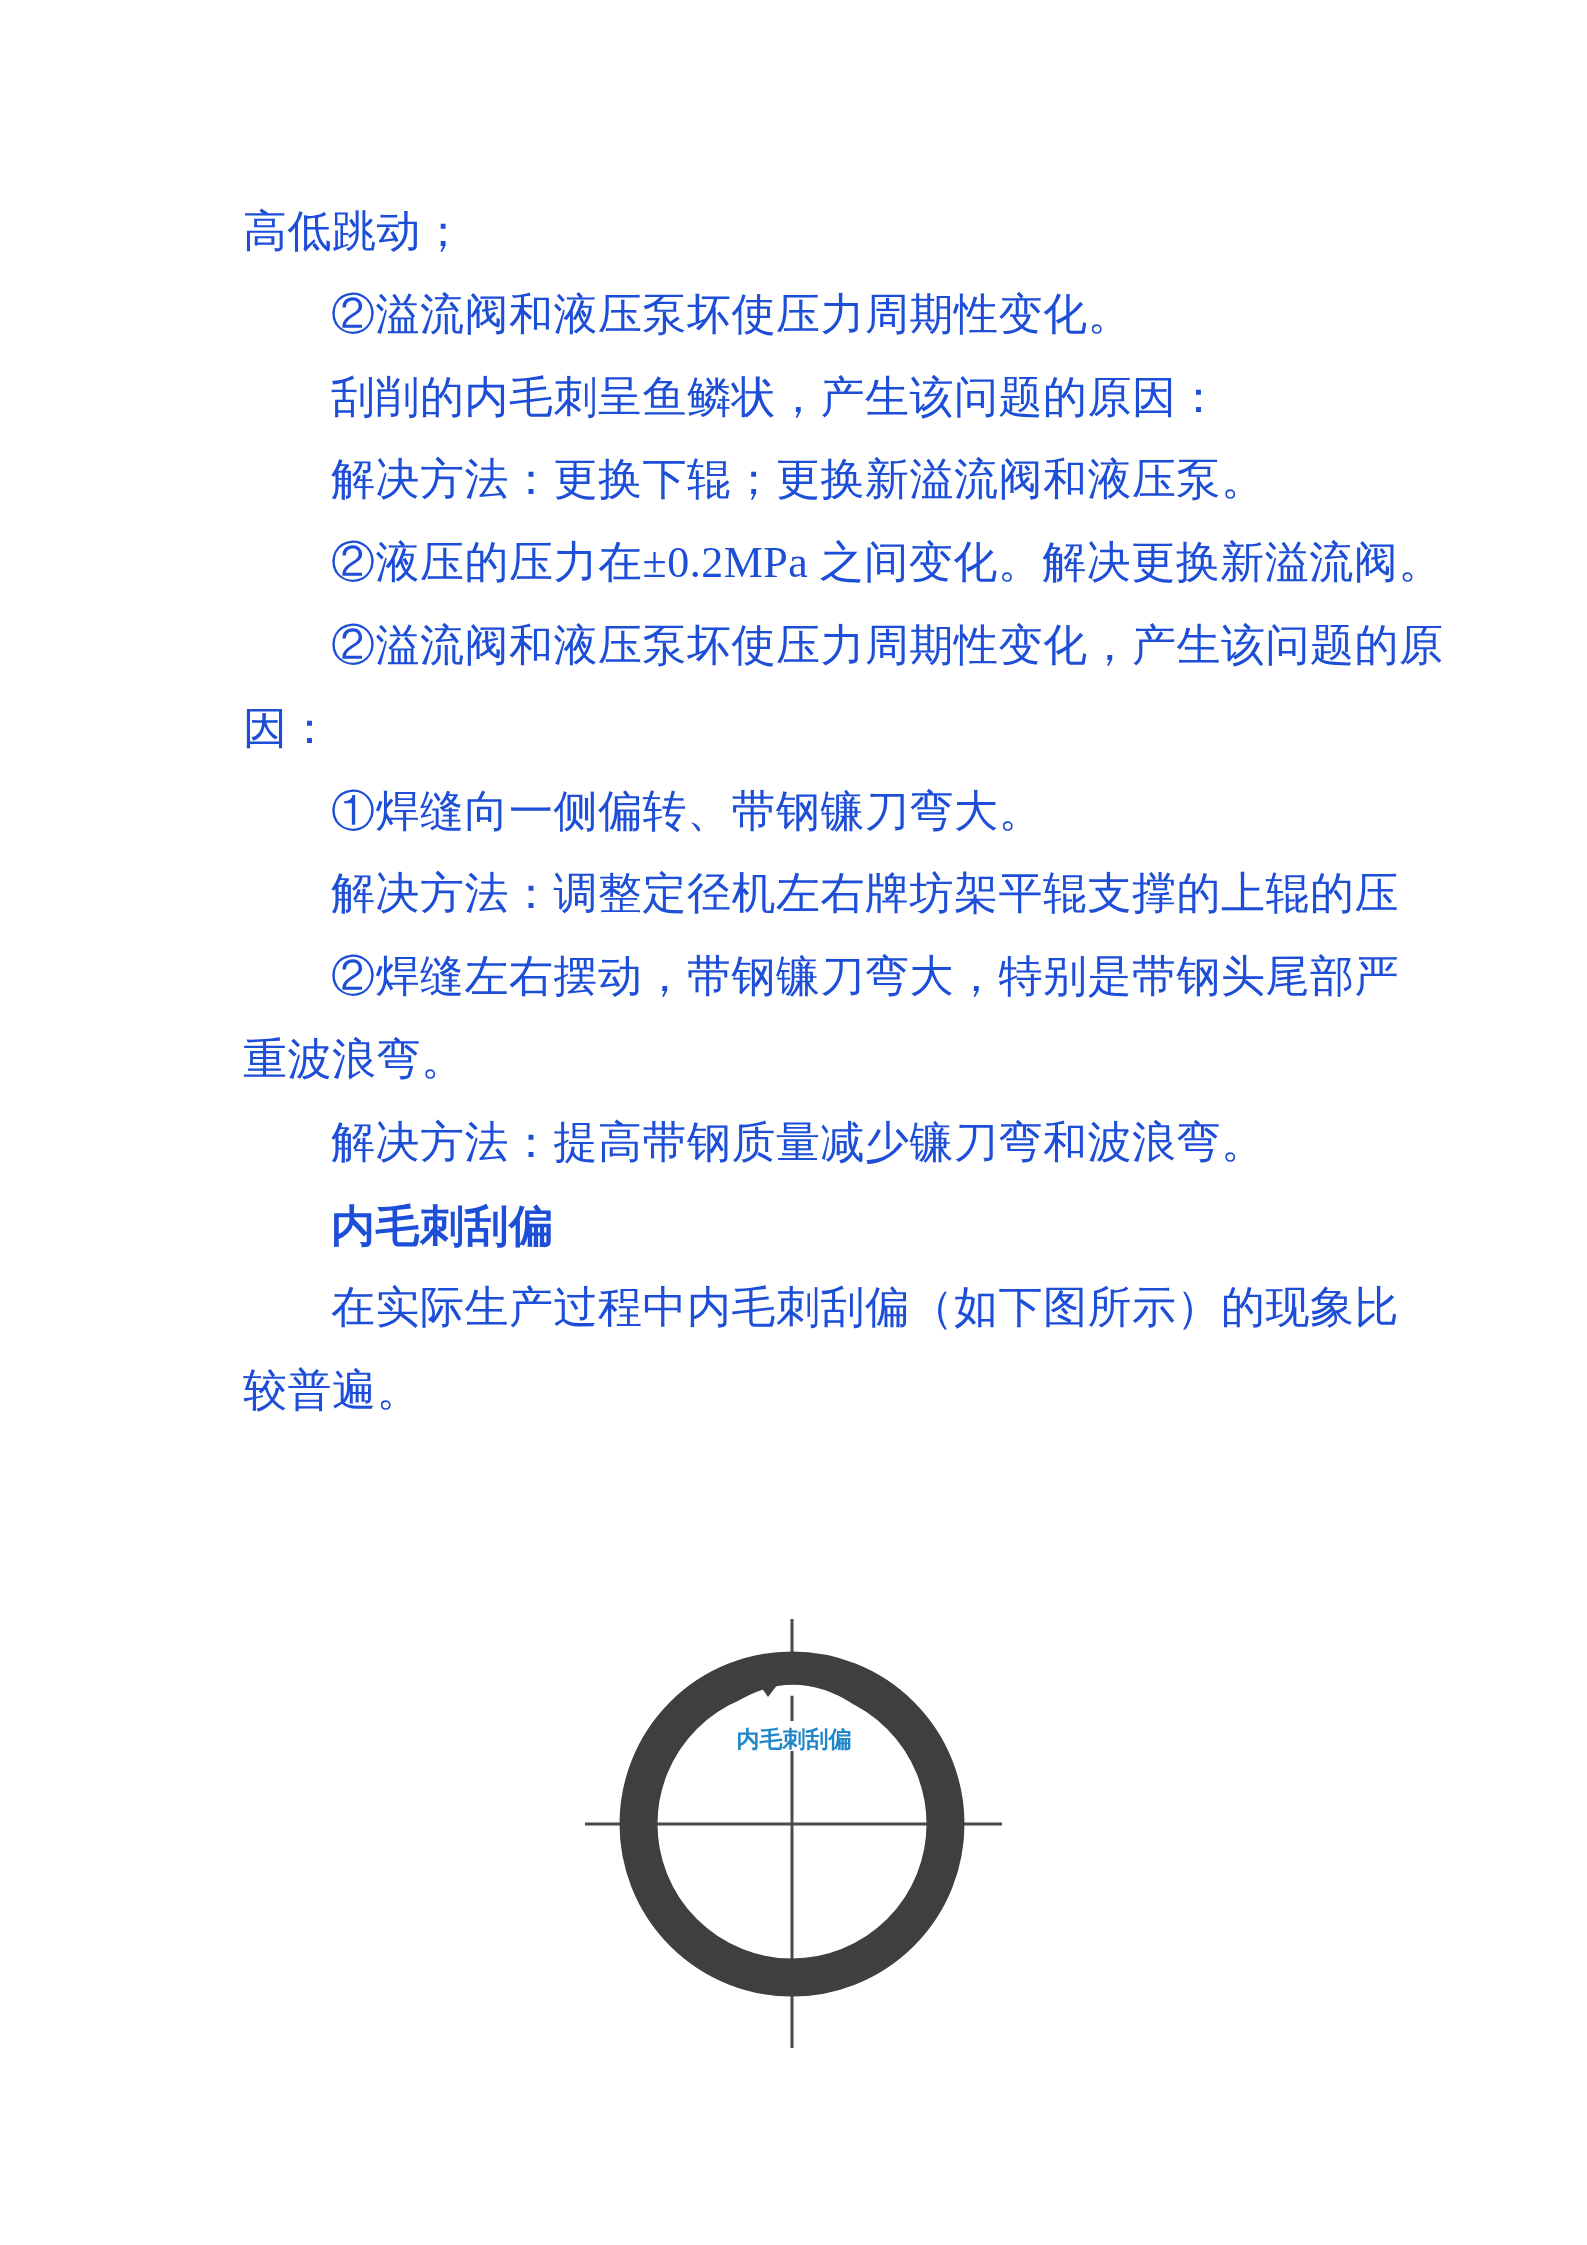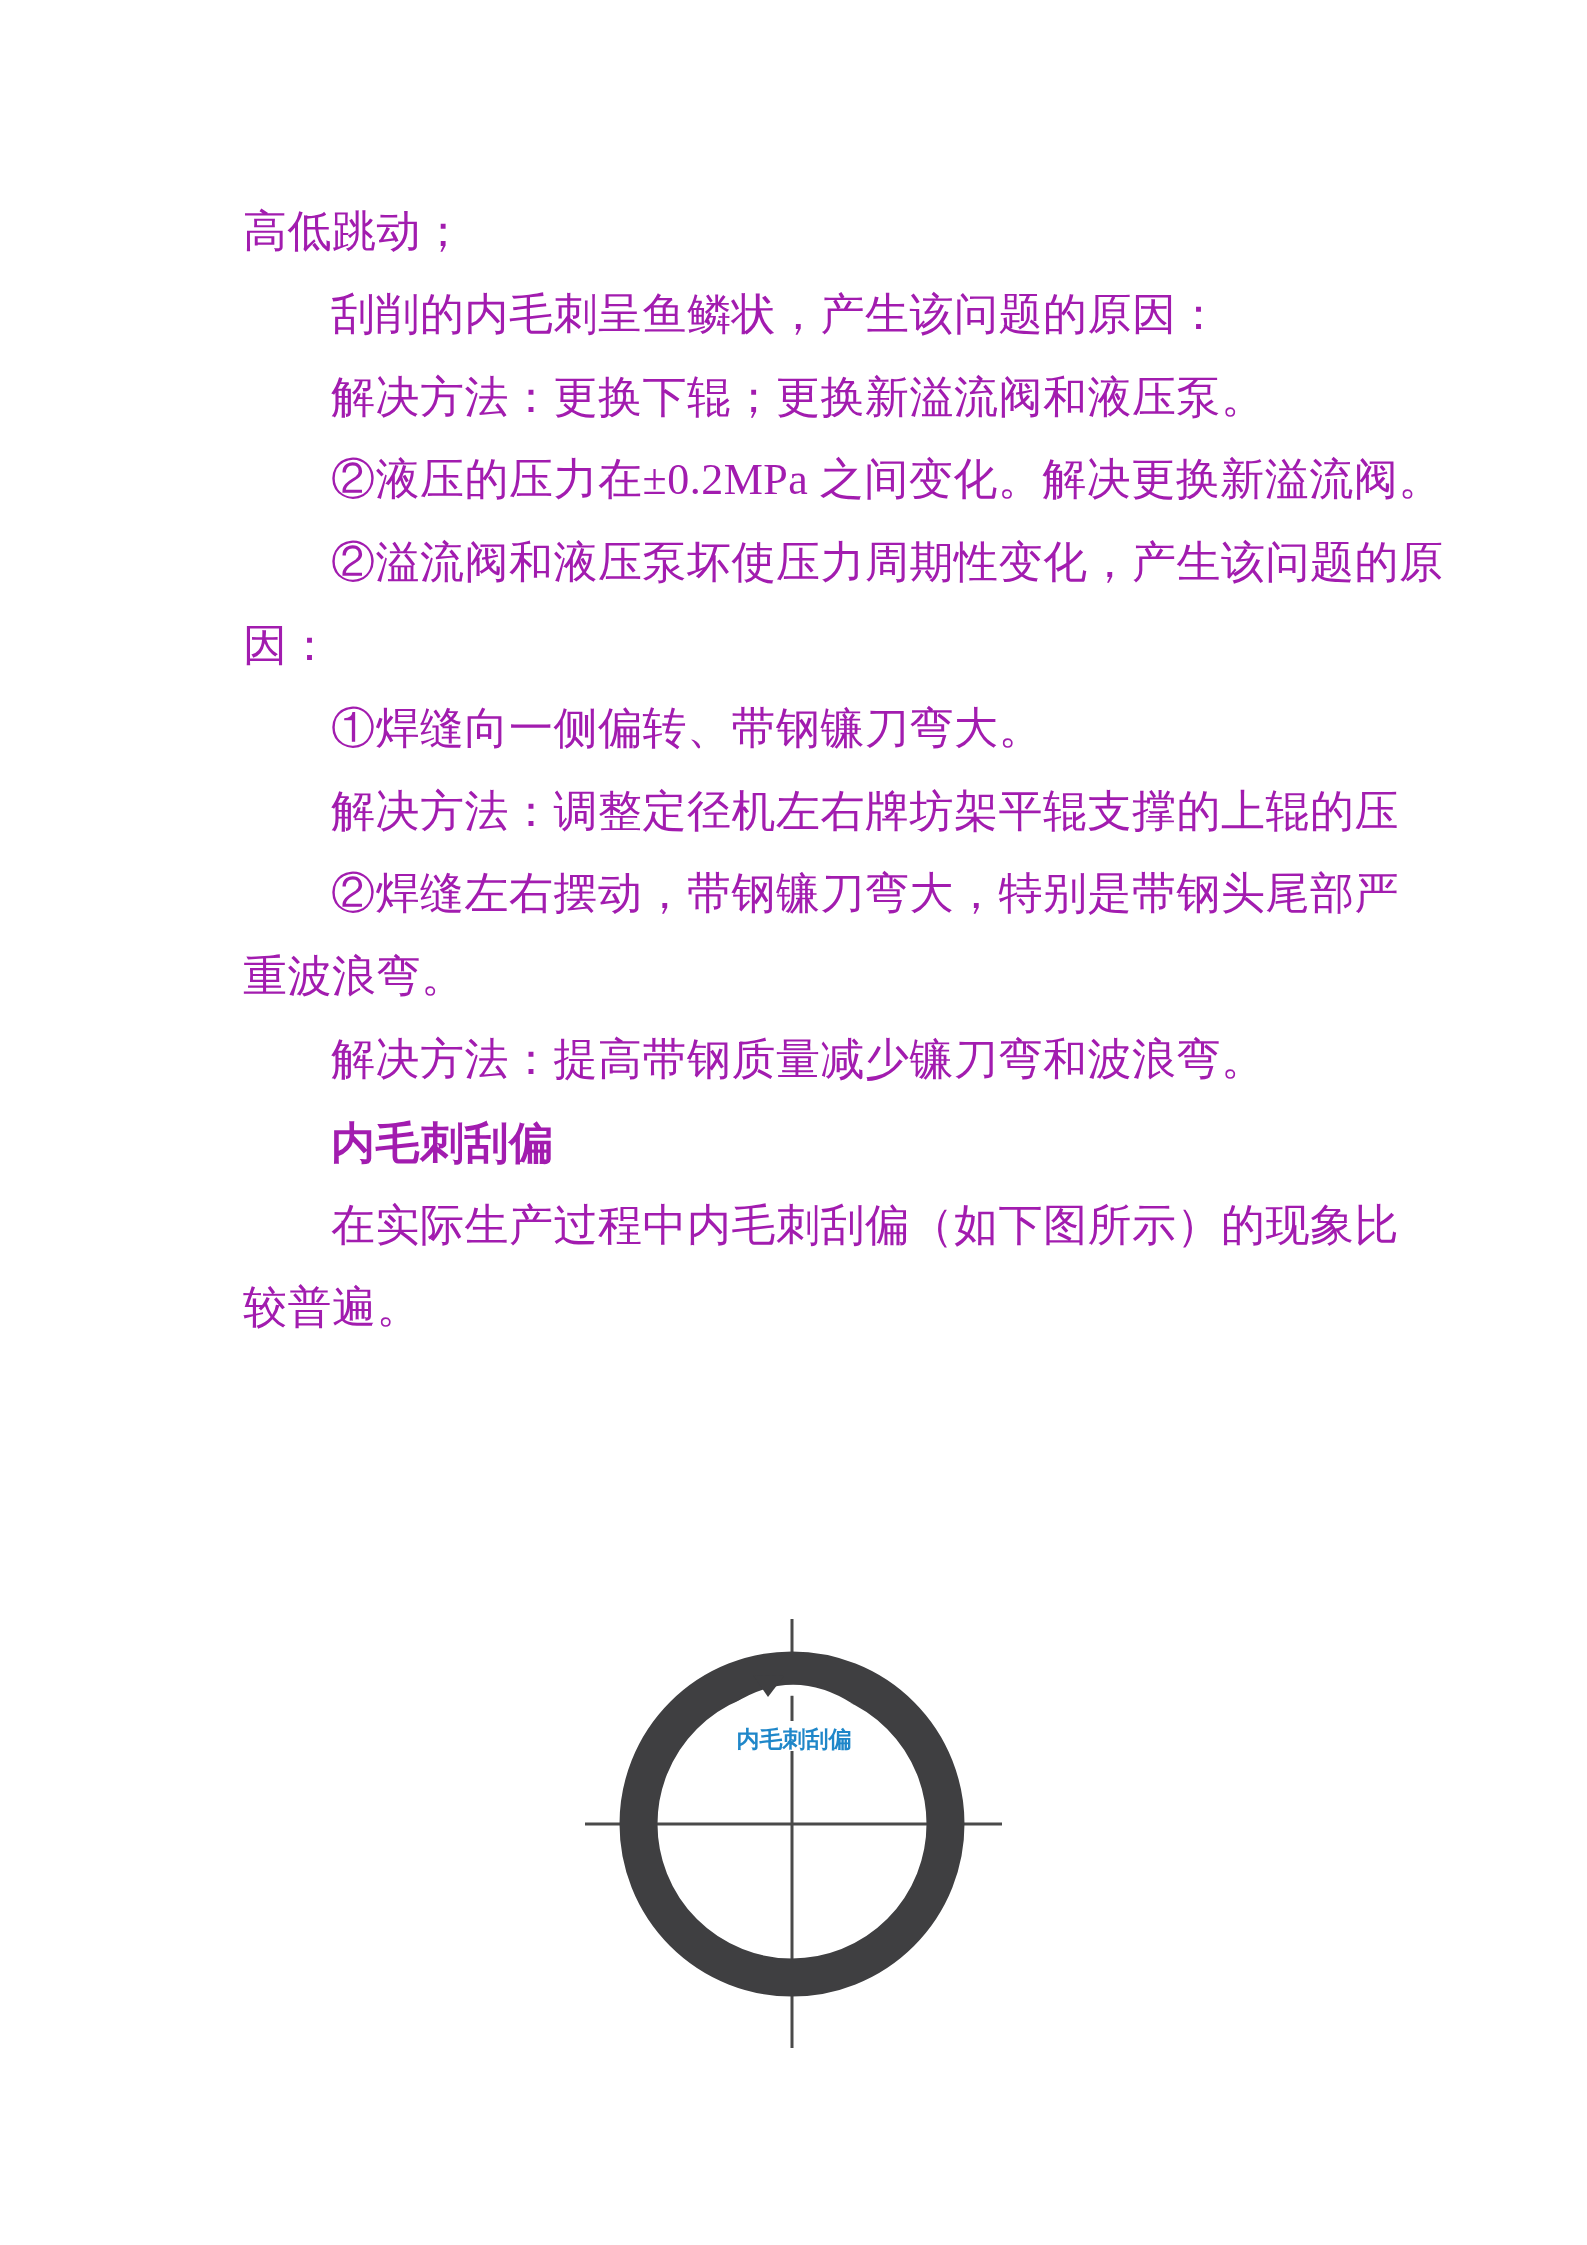--- a/index.html
+++ b/index.html
@@ -12,21 +12,21 @@
   }
   .text-block {
     position:absolute;
     left:243px; top:191px;
     width:1140px;
   }
   .line {
     height:82.8px;
     line-height:82.8px;
     font-size:44px;
-    color:#a21caf;
+    color:#1d4ed8;
     white-space:nowrap;
     letter-spacing:0.5px;
   }
   .line.indent { padding-left:88px; }
   .line.heading {
     font-family:"Liberation Sans","DejaVu Sans",sans-serif;
     font-weight:bold;
   }
   .figure-svg {
     position:absolute;
@@ -36,20 +36,21 @@
     font-family:"Liberation Sans","DejaVu Sans",sans-serif;
     font-weight:bold;
     font-size:23px;
   }
 </style>
 </head>
 <body>
 
 <div class="text-block">
     <div class="line">高低跳动；</div>
+    <div class="line indent">②溢流阀和液压泵坏使压力周期性变化。</div>
     <div class="line indent">刮削的内毛刺呈鱼鳞状，产生该问题的原因：</div>
     <div class="line indent">解决方法：更换下辊；更换新溢流阀和液压泵。</div>
     <div class="line indent">②液压的压力在±0.2MPa 之间变化。解决更换新溢流阀。</div>
     <div class="line indent">②溢流阀和液压泵坏使压力周期性变化，产生该问题的原</div>
     <div class="line">因：</div>
     <div class="line indent">①焊缝向一侧偏转、带钢镰刀弯大。</div>
     <div class="line indent">解决方法：调整定径机左右牌坊架平辊支撑的上辊的压</div>
     <div class="line indent">②焊缝左右摆动，带钢镰刀弯大，特别是带钢头尾部严</div>
     <div class="line">重波浪弯。</div>
     <div class="line indent">解决方法：提高带钢质量减少镰刀弯和波浪弯。</div>

